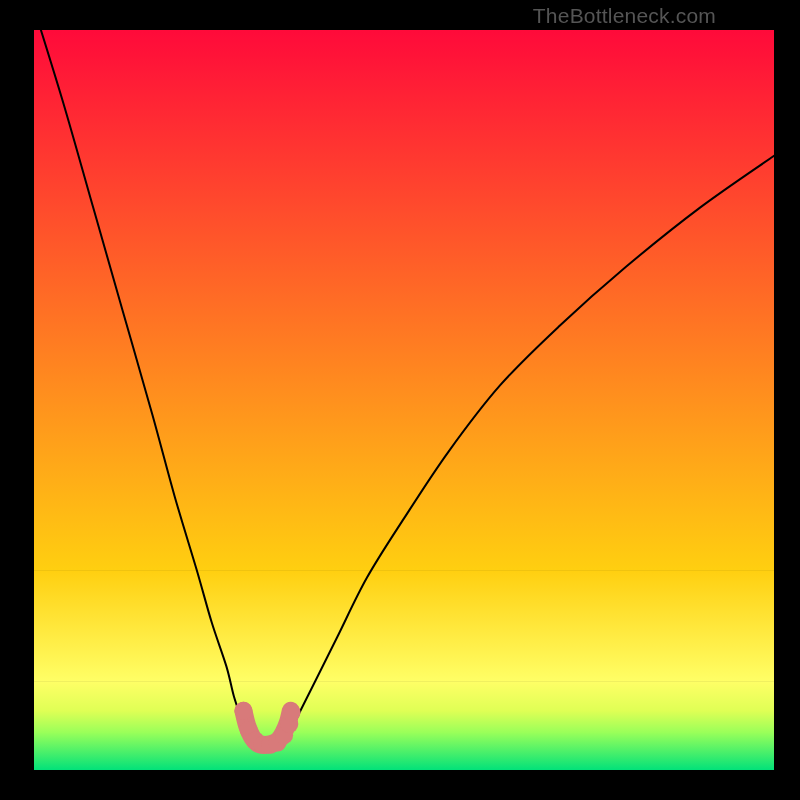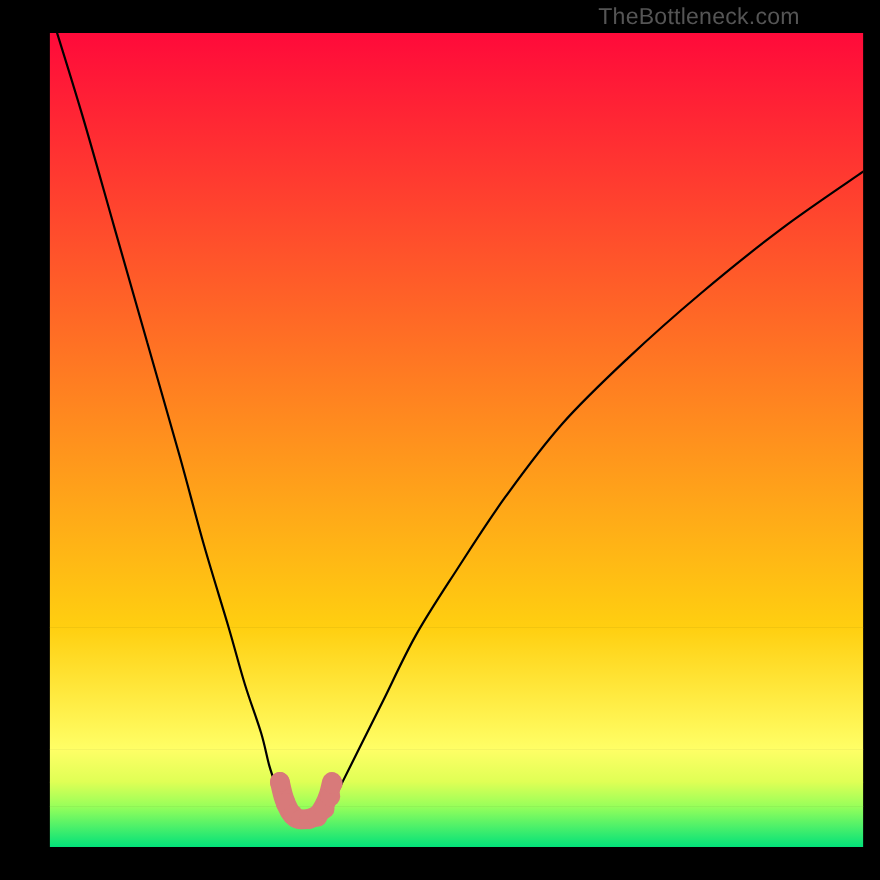--- a/index.html
+++ b/index.html
@@ -6,21 +6,21 @@
     margin: 0;
     padding: 0;
     width: 800px;
     height: 800px;
     overflow: hidden;
     background: #000;
     font-family: Arial, Helvetica, sans-serif;
   }
   .frame {
     position: absolute;
-    top: 0; left: 15px;
+    top: 0; left: 4px;
     width: 720px; height: 800px;
     background: #000;
   }
   .plot-area {
     position: absolute;
     top: 30px;
     left: 30px;
     width: 740px;
     height: 740px;
     overflow: hidden;

